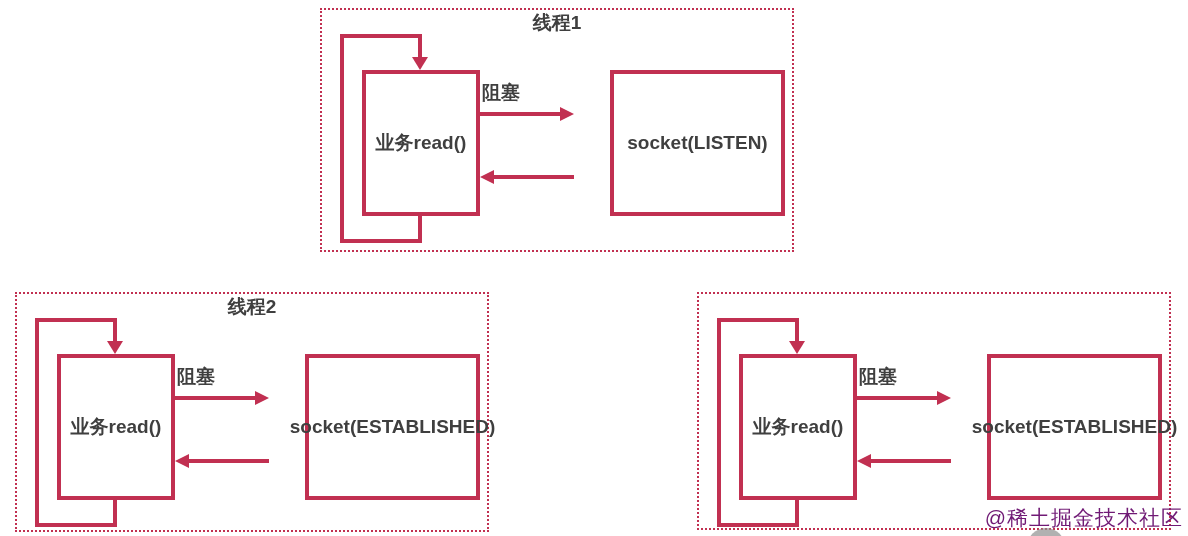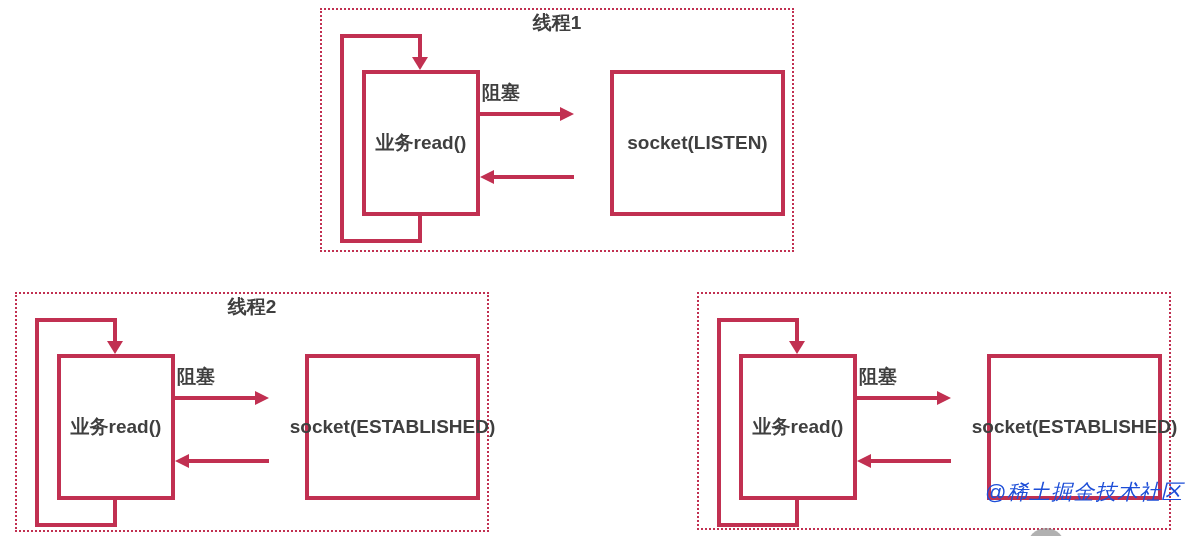--- a/index.html
+++ b/index.html
@@ -58,25 +58,24 @@
     position: absolute;
     left: 0; top: 0;
     width: 470px; height: 238px;
     pointer-events: none;
     overflow: visible;
   }
   .arrows .stroke { stroke: var(--accent); stroke-width: 4; fill: none; }
   .arrows .head   { fill: var(--accent); stroke: none; }
   .watermark {
     position: absolute;
-    right: 5px; top: 478px;
+    right: 5px; top: 504px;
     font-size: 21px;
-    color: #1d4ed8;
+    color: #701a75;
     letter-spacing: 1px;
-    font-style: italic;
   }
   .wm-circle {
     position: absolute;
     left: 1027px; top: 528px;
     width: 38px; height: 22px;
     border-radius: 19px 19px 0 0;
     background: #909090;
     opacity: 0.7;
   }
 </style>

